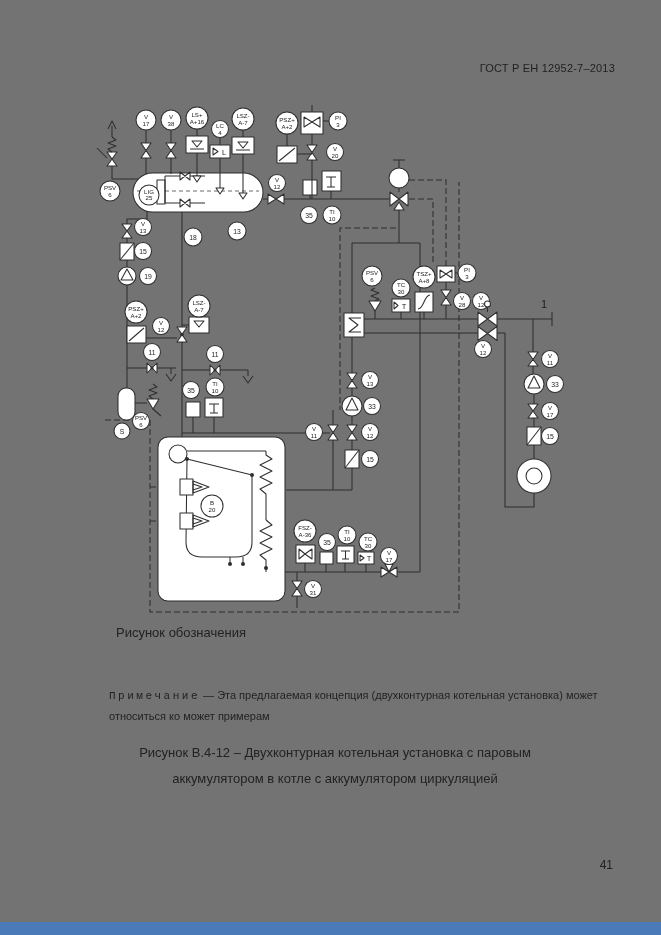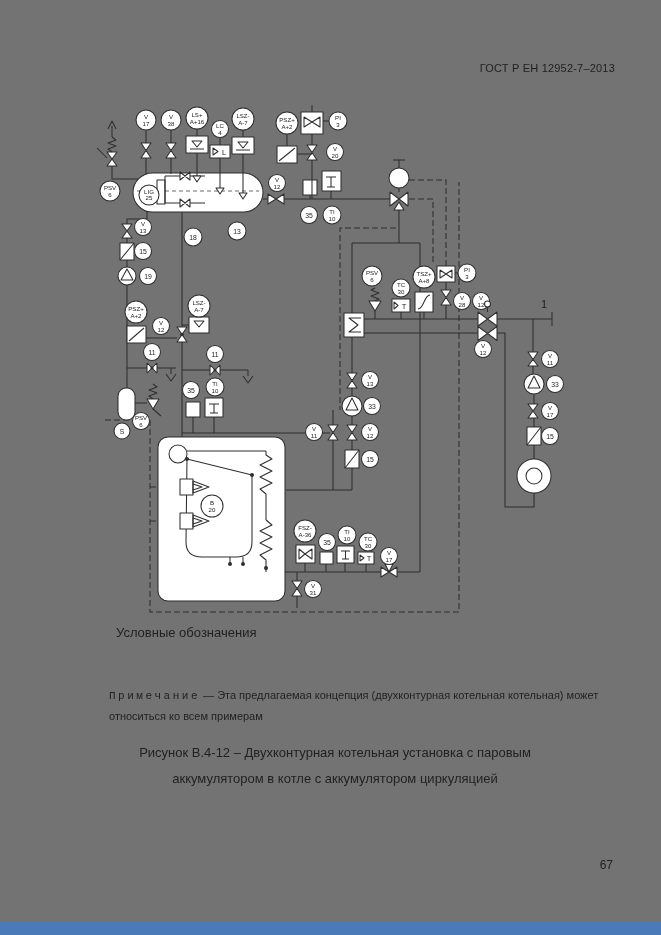--- a/index.html
+++ b/index.html
@@ -433,23 +433,23 @@
       <text class="t2" x="389" y="555">V</text>
       <text class="t2" x="389" y="561.5">17</text>
       <path class="sym" d="M292,581 L302,581 L297,588.5 Z M292,596 L302,596 L297,588.5 Z"></path>
       <circle class="ic" cx="313" cy="589" r="8.5"></circle>
       <text class="t2" x="313" y="588">V</text>
       <text class="t2" x="313" y="594.5">31</text>
     </g>
 
   </svg>
 
-  <div class="legend-title">Условные обозначения</div>
-  <div class="note"><span class="nl">Примечание</span><span> — Эта предлагаемая концепция (двухконтурная котельная котельная) может относиться ко всем примерам</span></div>
+  <div class="legend-title">Рисунок обозначения</div>
+  <div class="note"><span class="nl">Примечание</span><span> — Эта предлагаемая концепция (двухконтурная котельная установка) может относиться ко может примерам</span></div>
 
   <div class="caption">
     <div>Рисунок В.4-12 – Двухконтурная котельная установка с паровым</div>
     <div>аккумулятором в котле с аккумулятором циркуляцией</div>
   </div>
 
-  <div class="pagenum">67</div>
+  <div class="pagenum">41</div>
   <div class="footbar" style="background: rgb(75, 122, 184);"></div>
 </div>
 
 </body></html>

